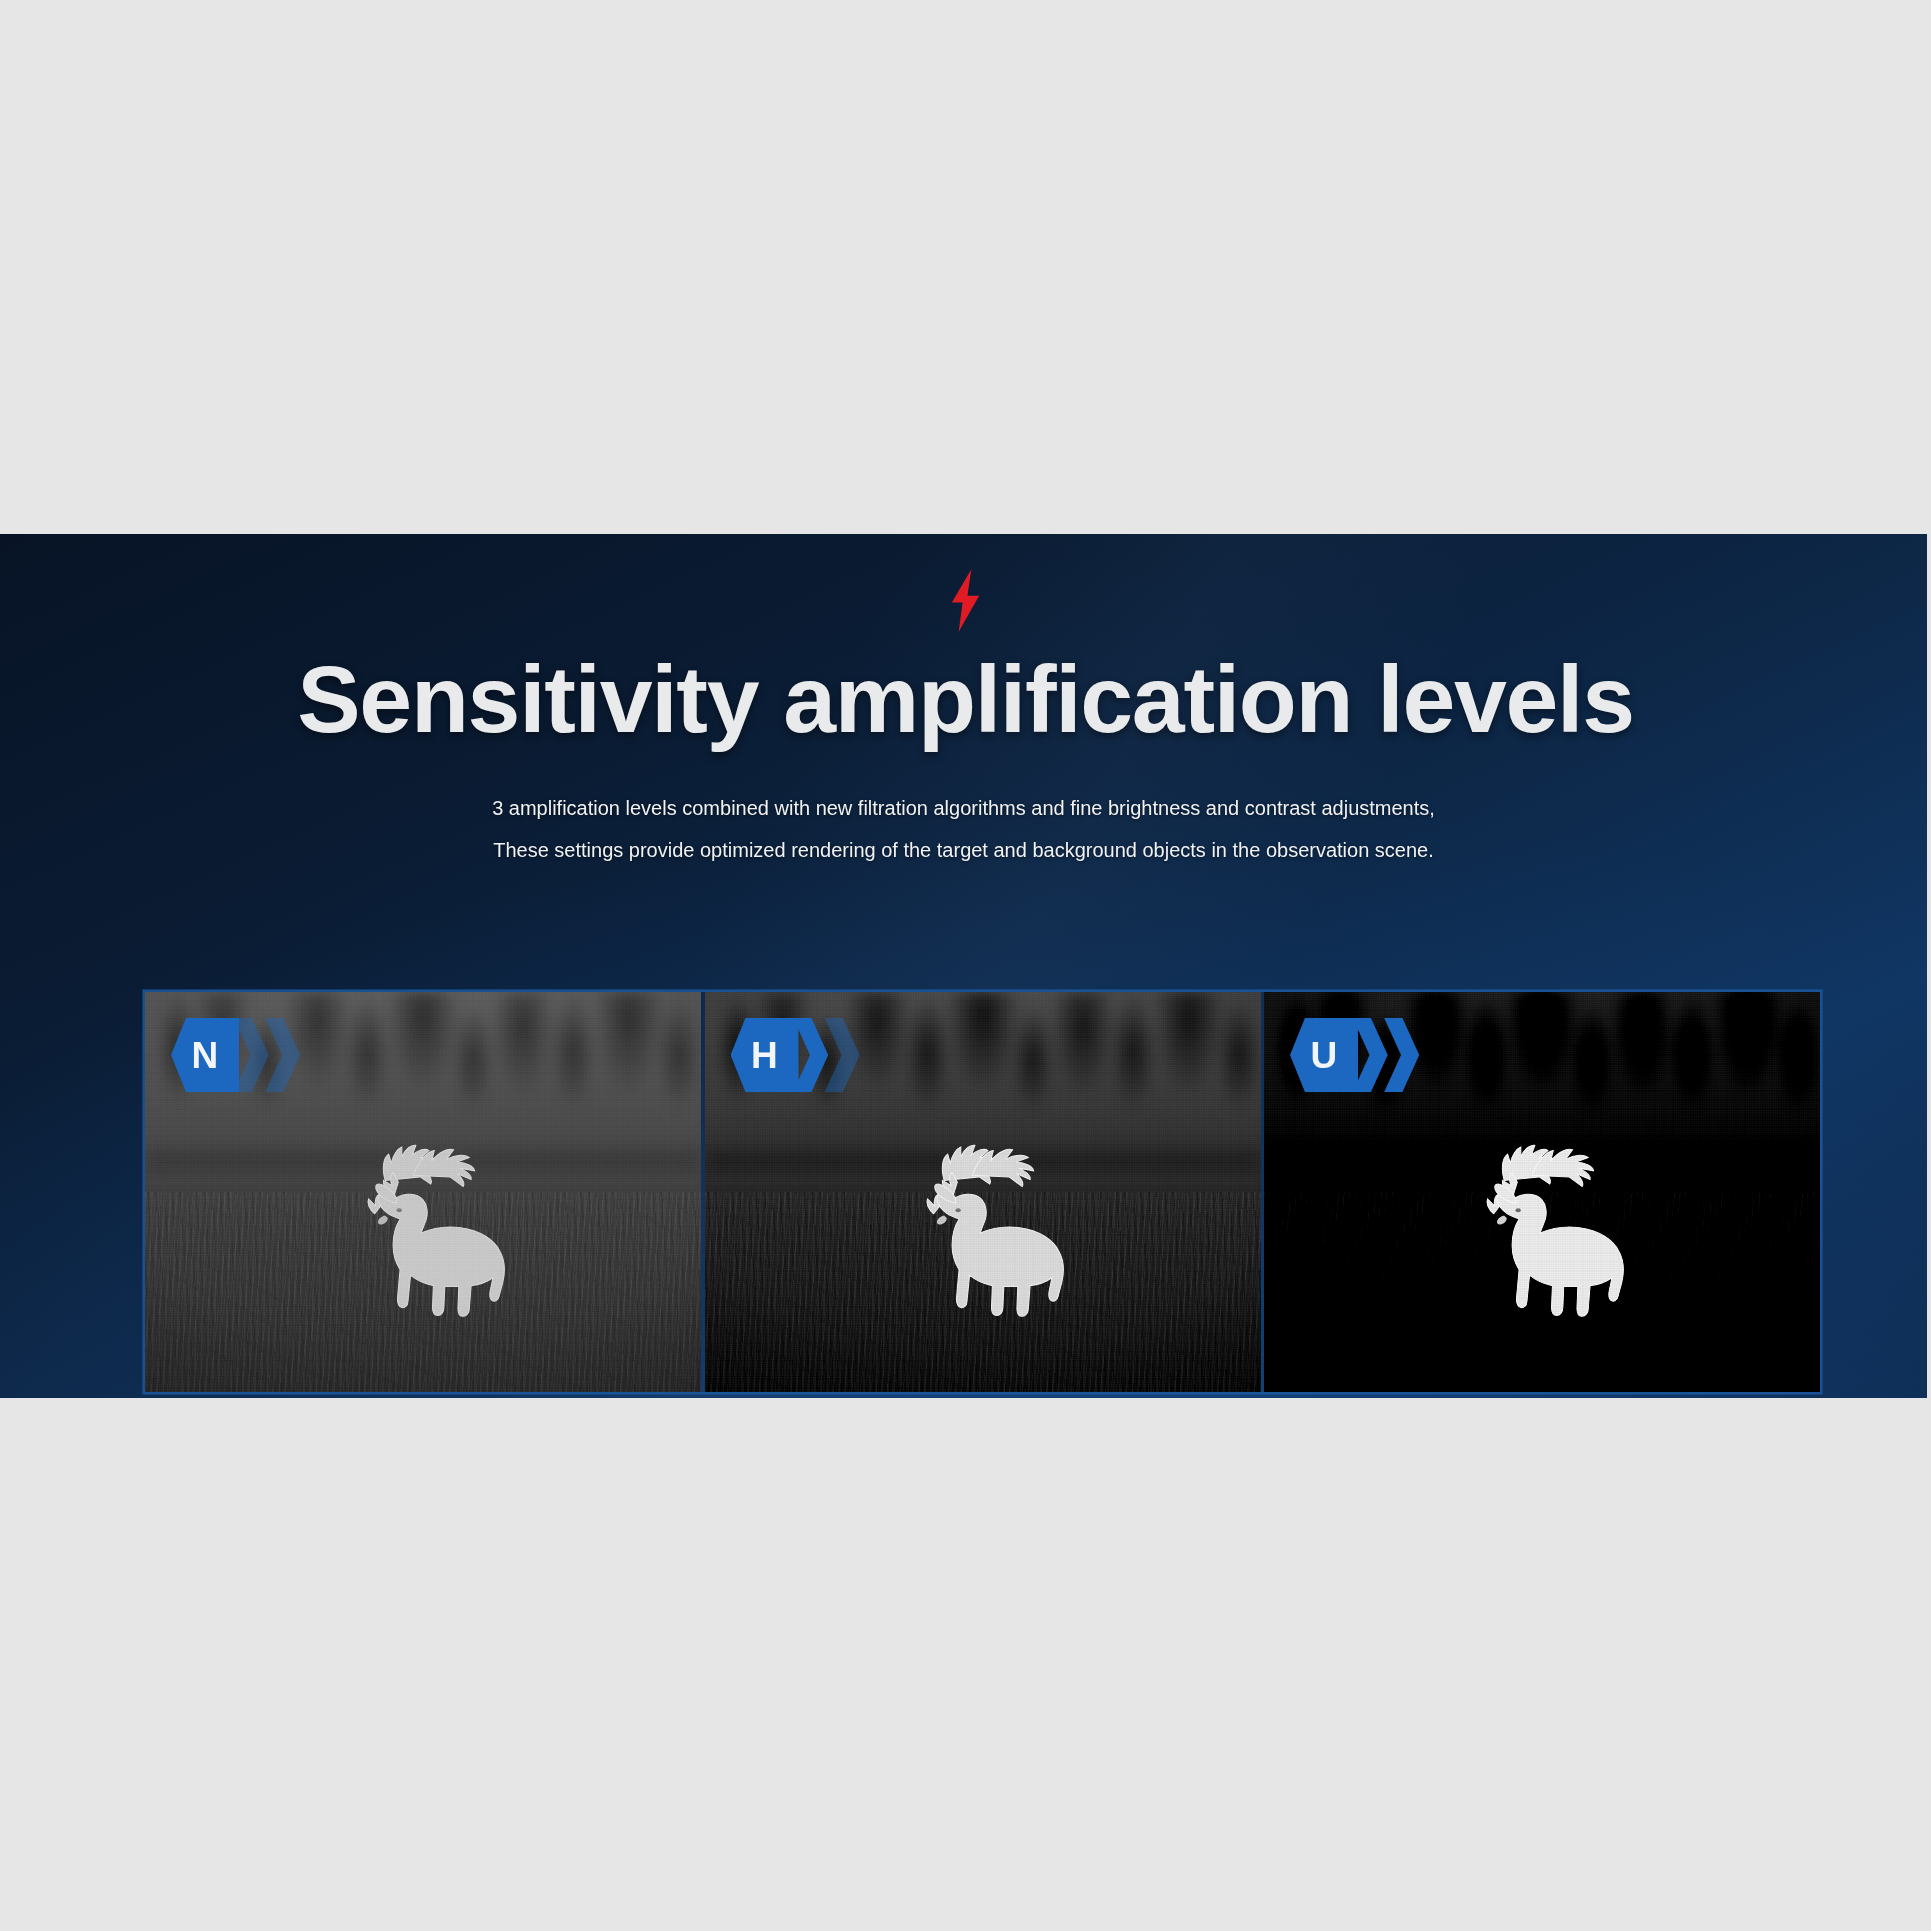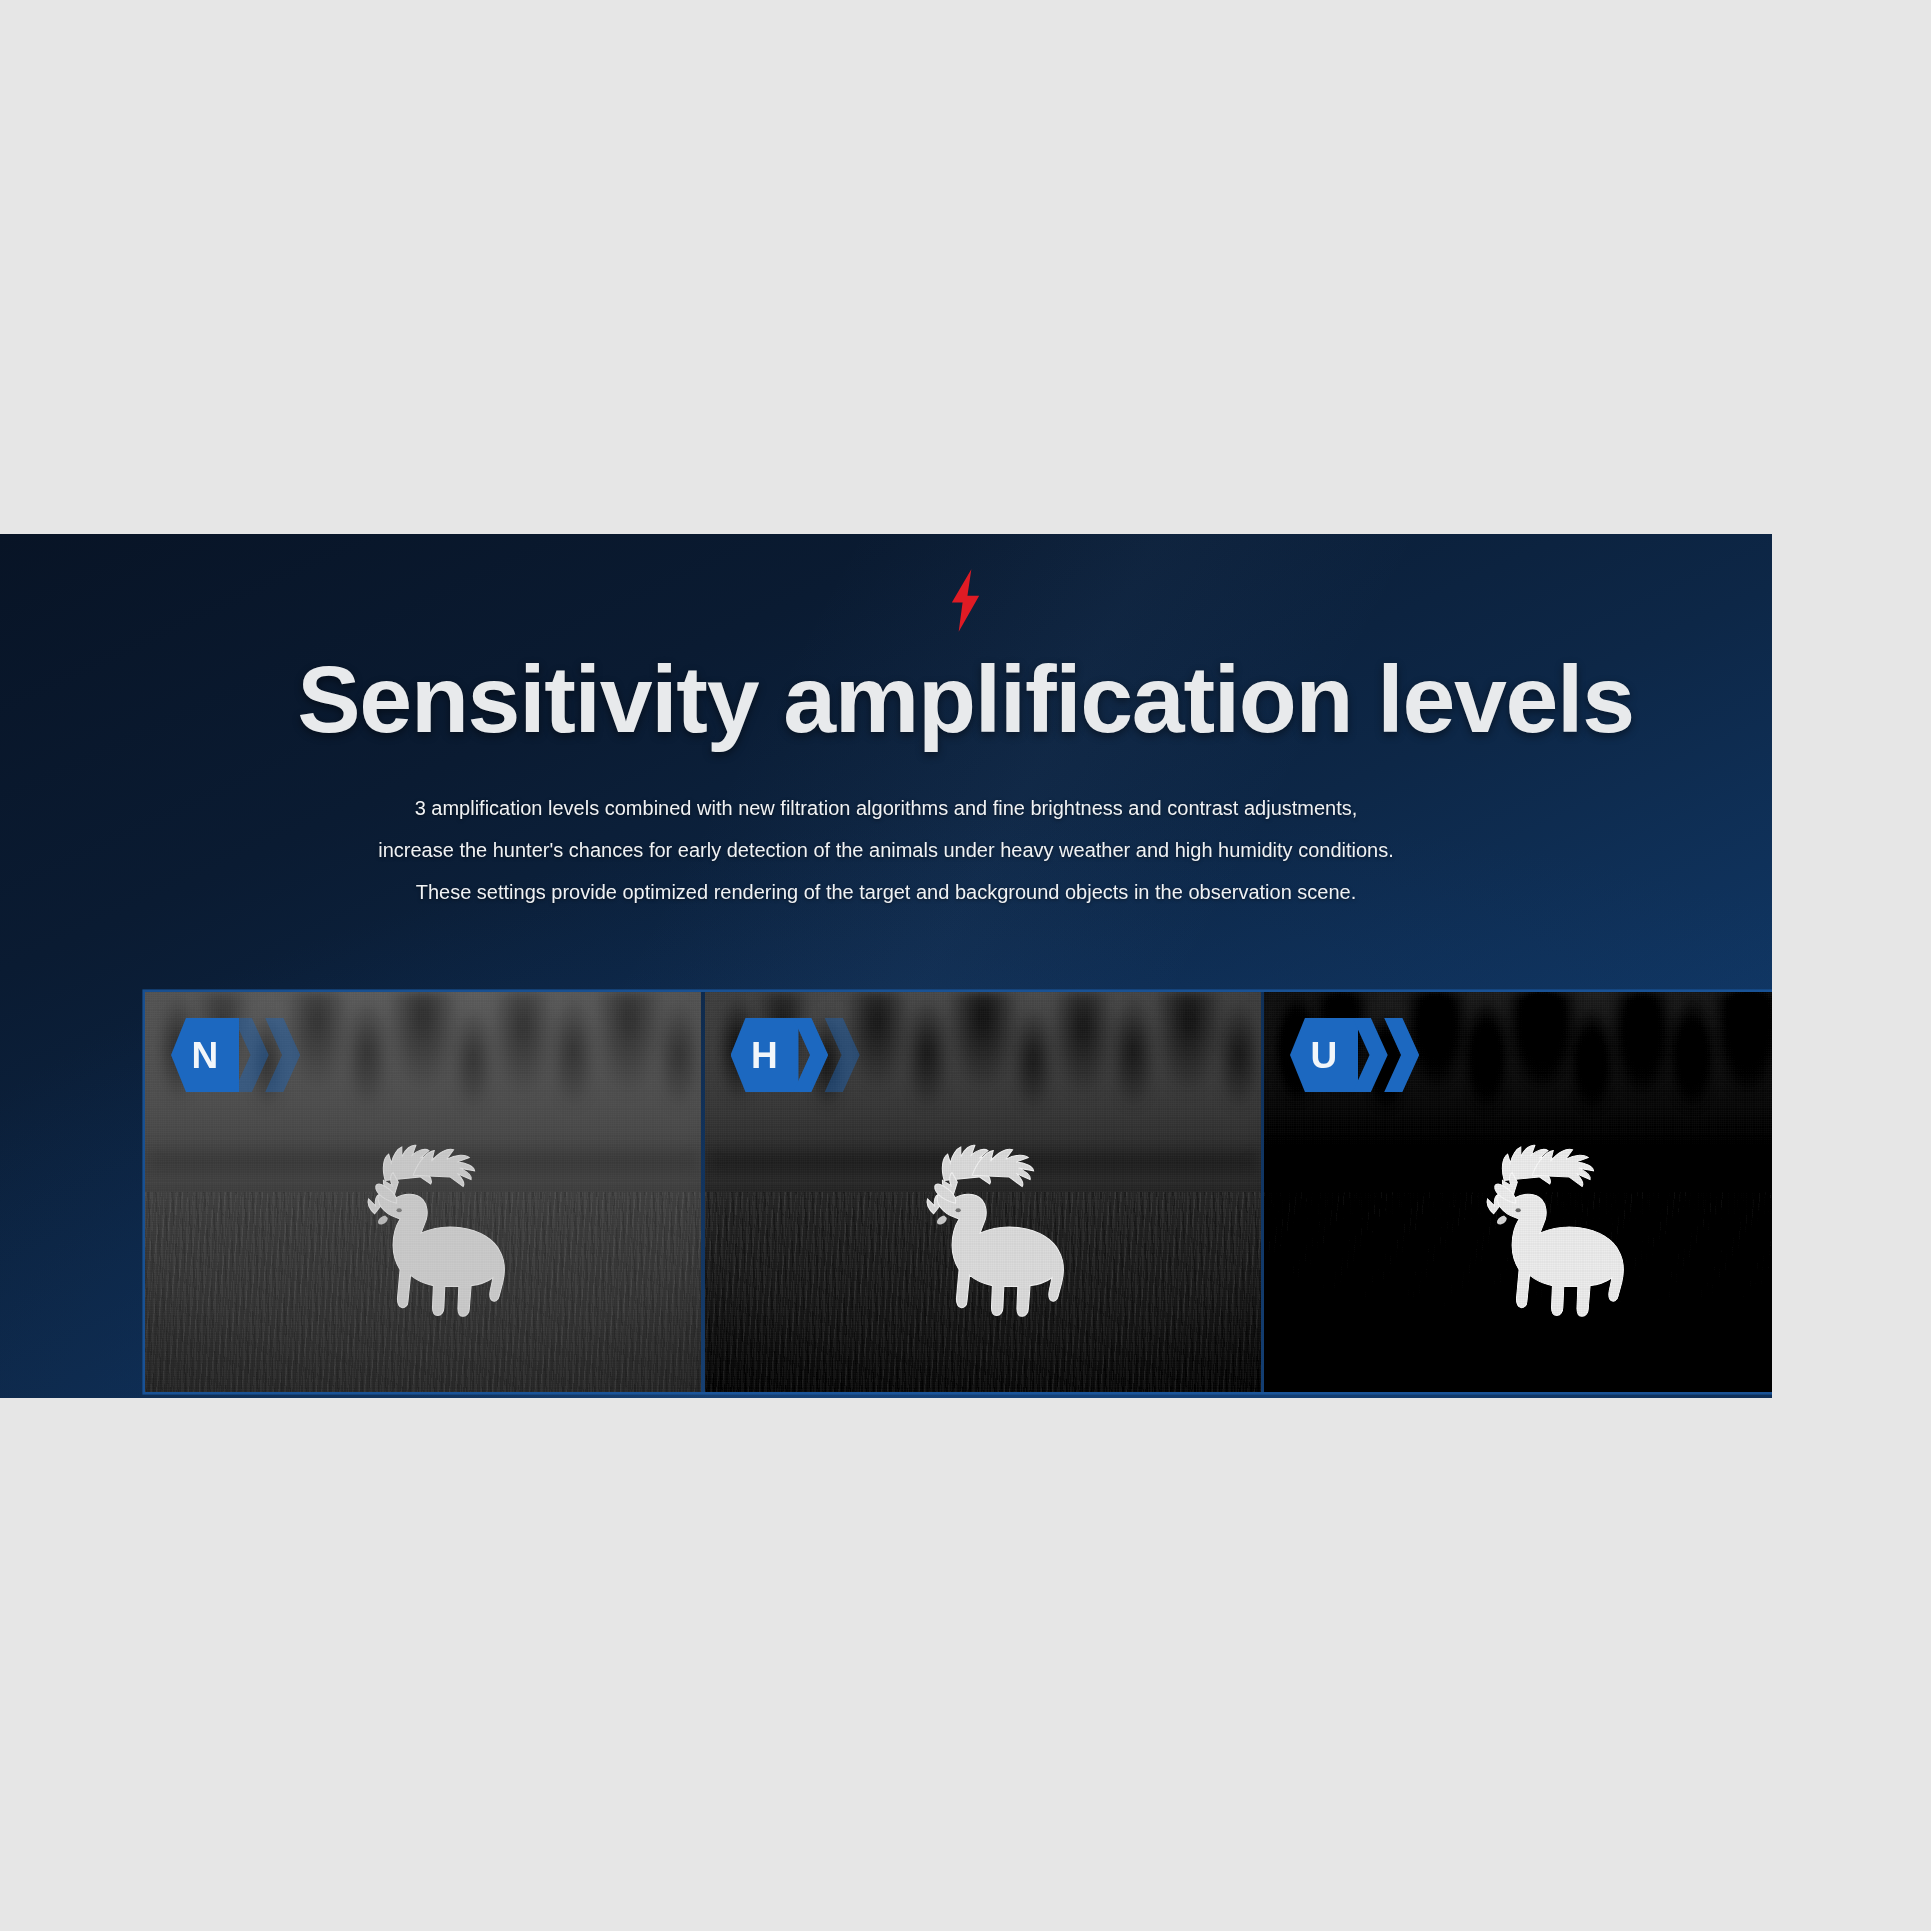--- a/index.html
+++ b/index.html
@@ -7,21 +7,21 @@
     width:1931px;height:1931px;
     background:#e6e6e6;
     font-family:"Liberation Sans",sans-serif;
     overflow:hidden;
   }
 
   
   .banner{
     position:absolute;
     left:0; top:534px;
-    width:1772px; height:864px;
+    width:1927px; height:864px;
     background:
       radial-gradient(120% 130% at 62% 118%, rgba(23,74,136,0.95) 0%, rgba(17,55,103,0.55) 32%, rgba(10,28,56,0.0) 66%),
       linear-gradient(155deg,#081426 0%,#0a1b32 26%,#0d2747 52%,#103663 76%,#0c2748 100%);
     overflow:hidden;
   }
   .banner-sheen{
     position:absolute; inset:0;
     background:linear-gradient(118deg, rgba(255,255,255,0.00) 38%, rgba(120,170,230,0.045) 52%, rgba(255,255,255,0.00) 64%);
     pointer-events:none;
   }
@@ -168,21 +168,20 @@
   <div class="bolt-wrap">
     <svg class="bolt" viewBox="0 0 40 64" aria-hidden="true">
       <path d="M26 0 L6 34 L17 34 L13 64 L34 27 L22 27 Z" fill="#e01b24"></path>
     </svg>
   </div>
 
   <div class="title">Sensitivity amplification levels</div>
 
   <div class="subcopy">
     <span class="ln">3 amplification levels combined with new filtration algorithms and fine brightness and contrast adjustments,</span>
-    <span class="ln">increase the hunter's chances for early detection of the animals under heavy weather and high humidity conditions.</span>
     <span class="ln">These settings provide optimized rendering of the target and background objects in the observation scene.</span>
   </div>
 
   <div class="panels">
 
     <div class="panel grade-n">
       <div class="scene">
         <div class="sky"></div>
         <div class="trees"></div>
         <div class="treeline"></div>

